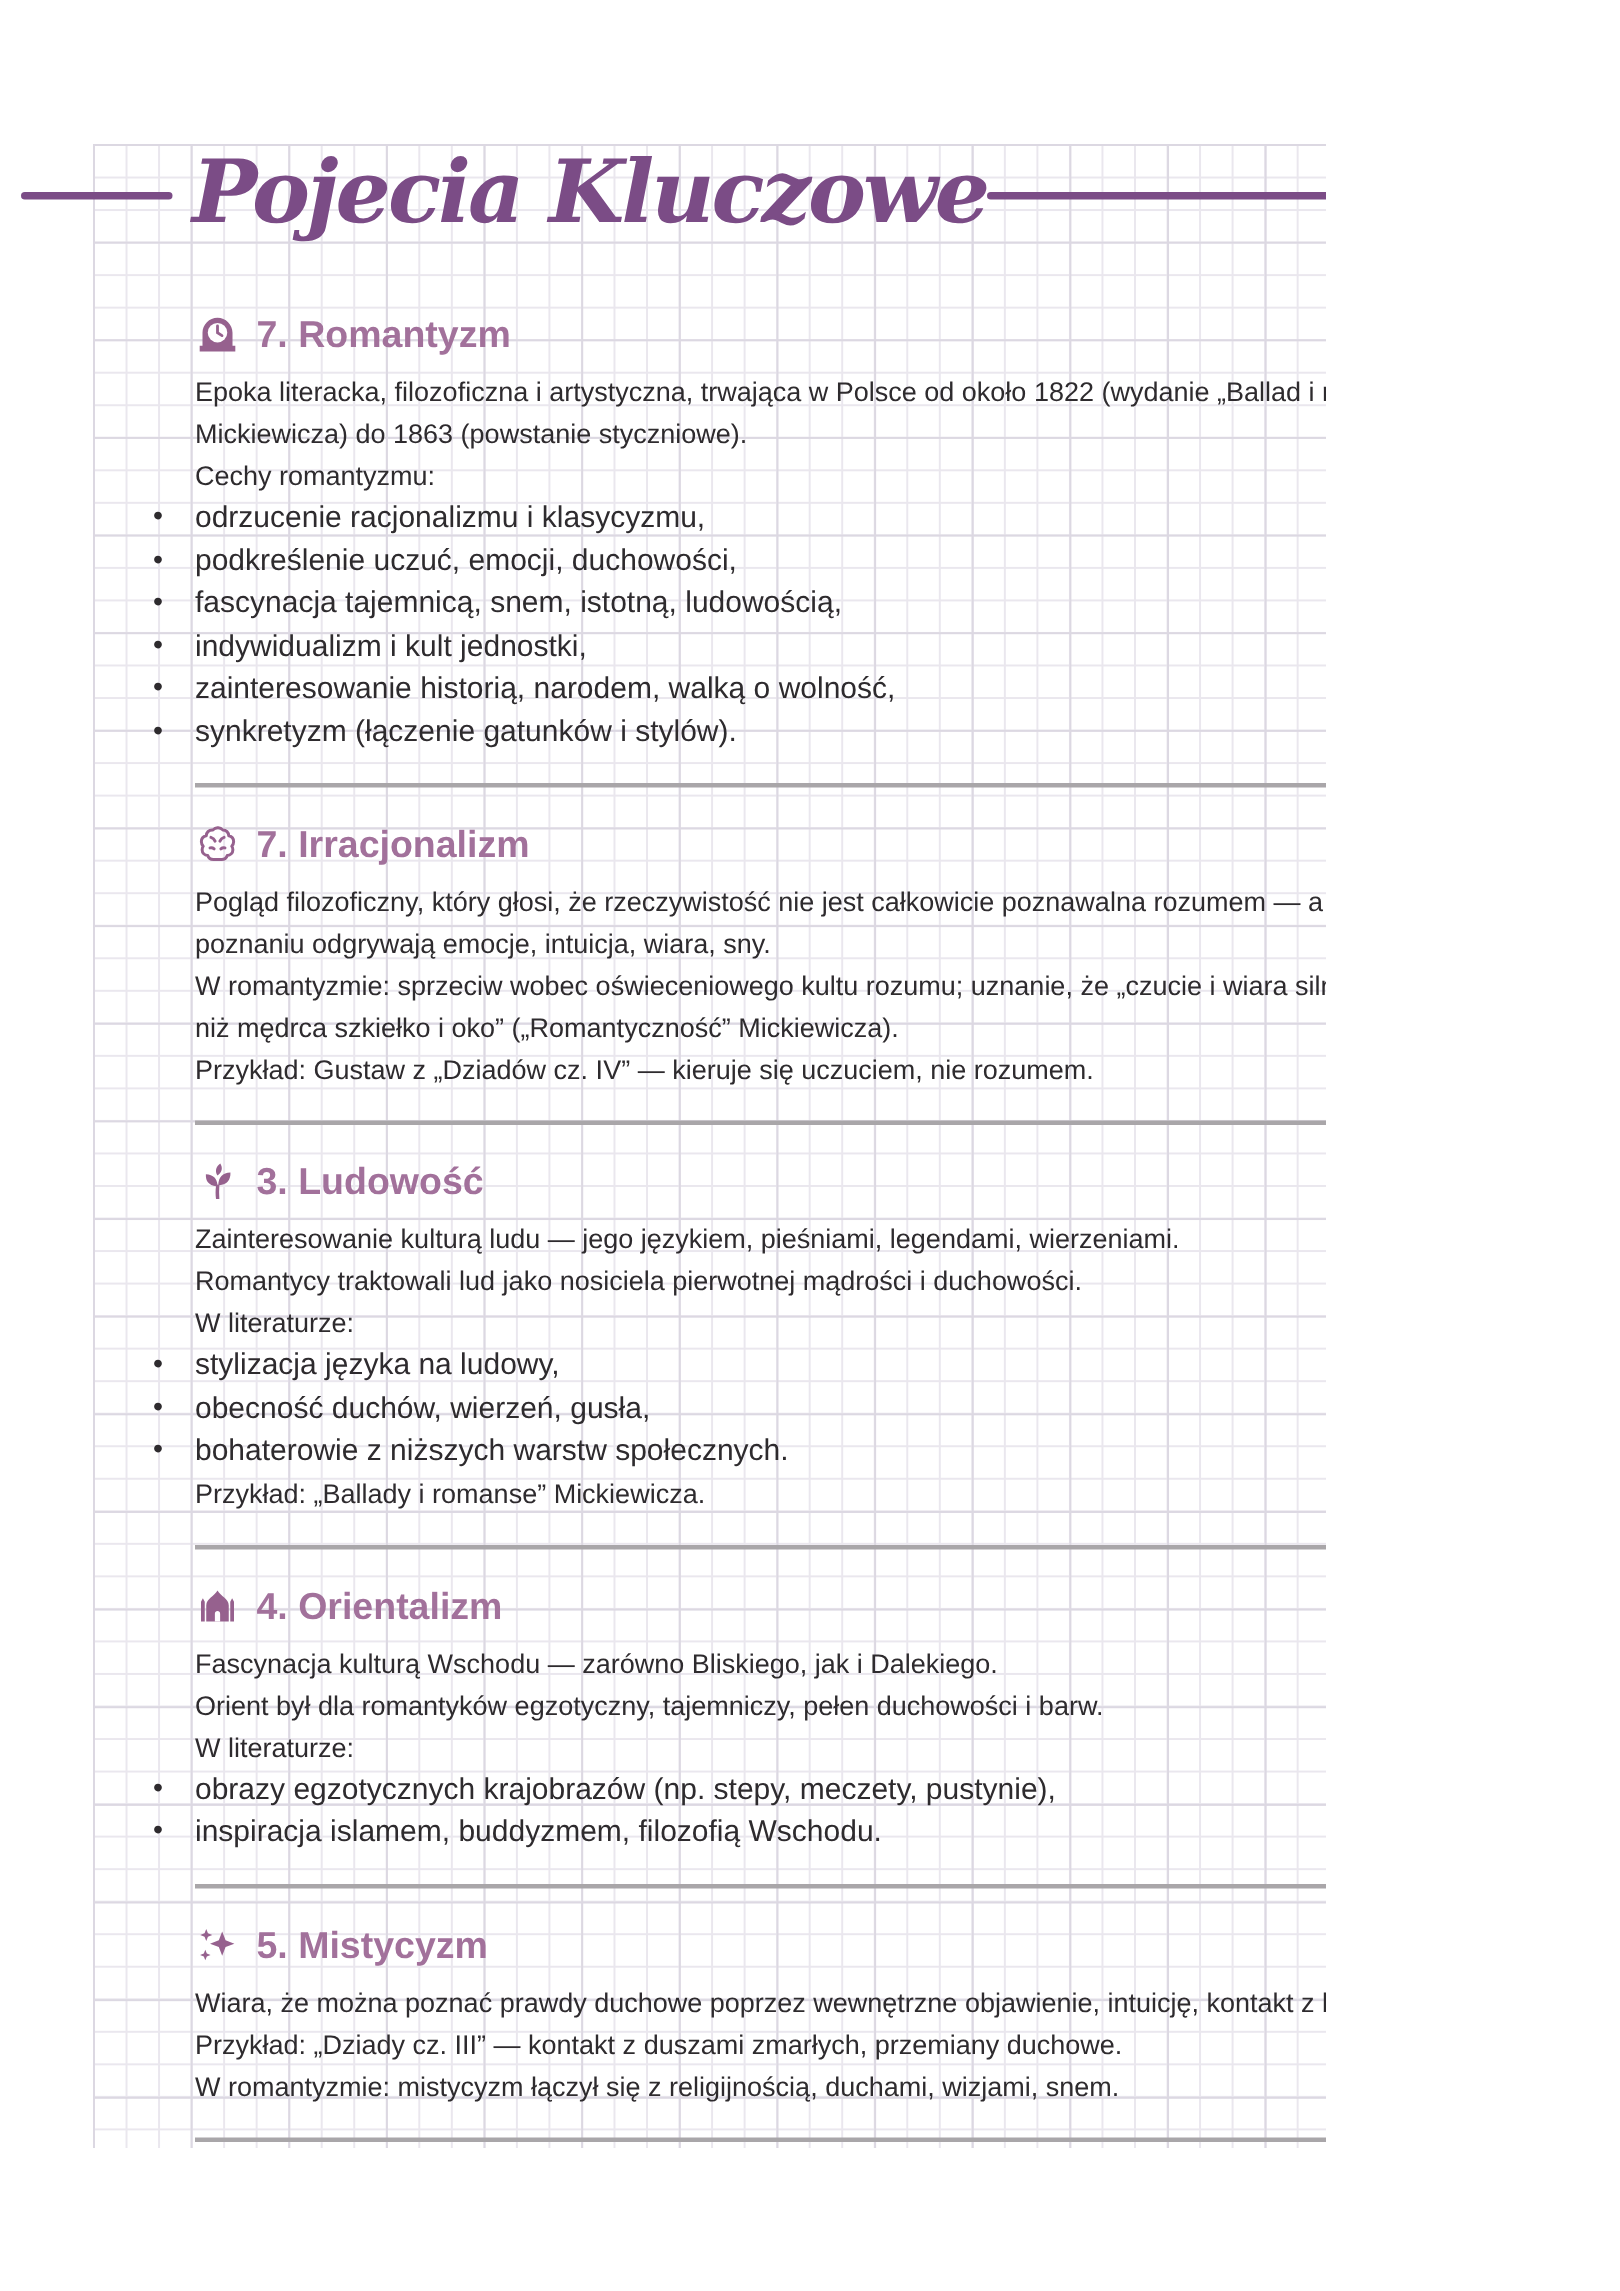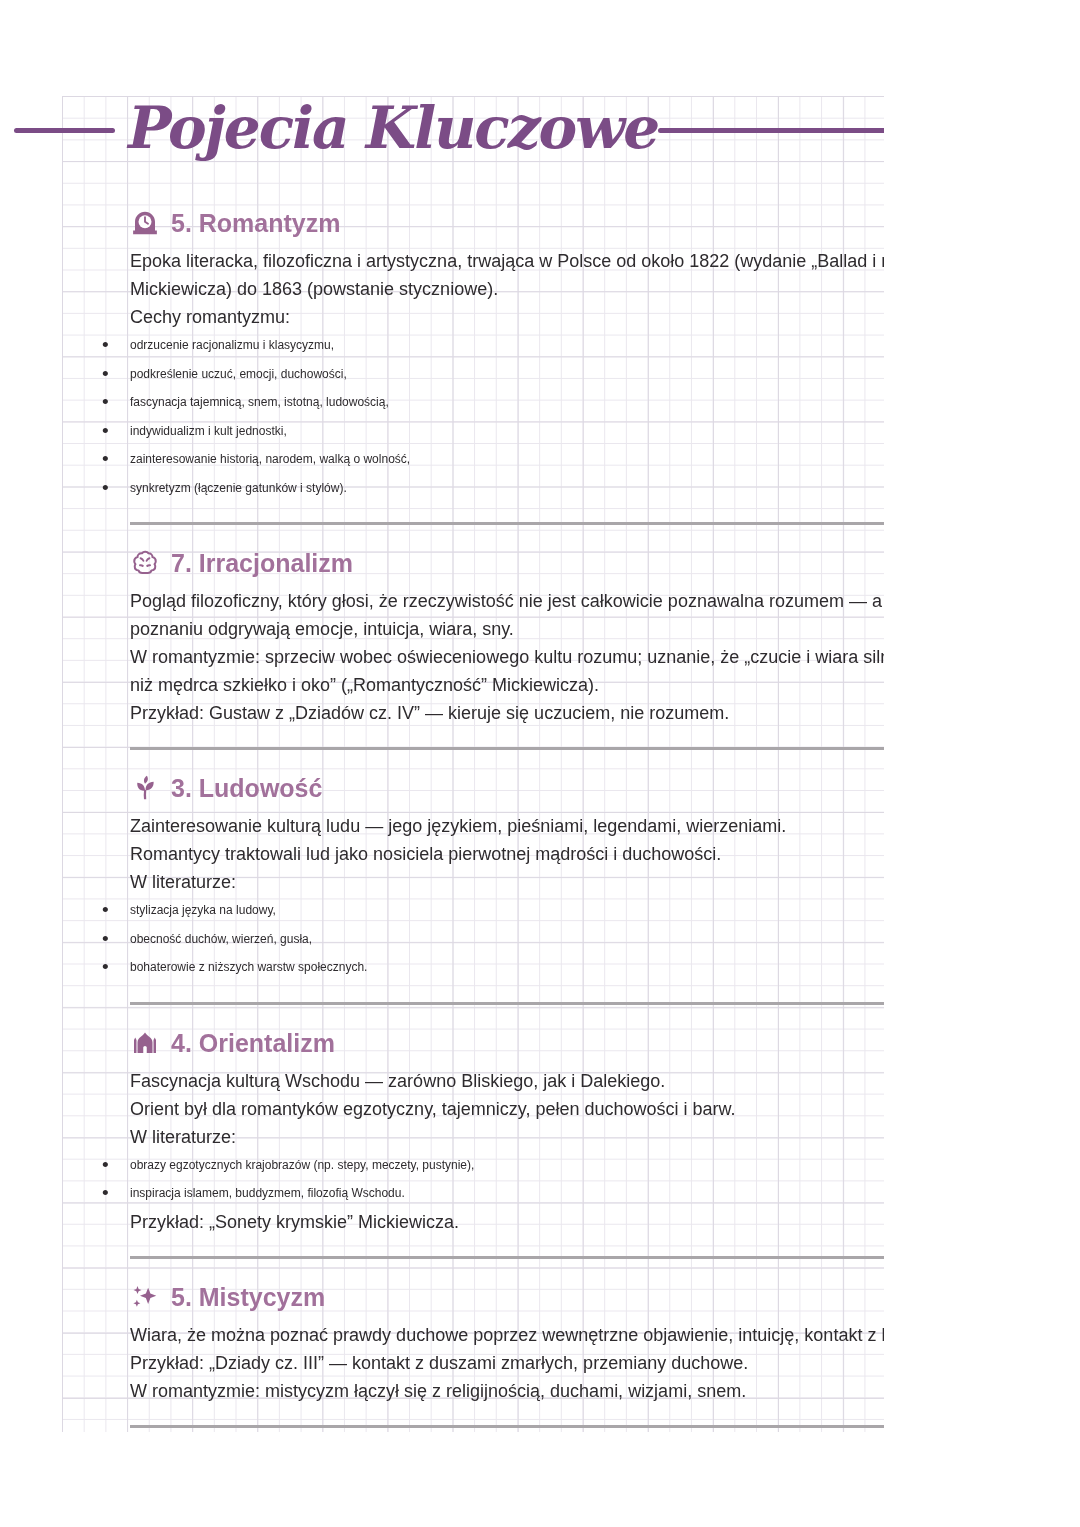--- a/index.html
+++ b/index.html
@@ -29,21 +29,21 @@
   .content{position:absolute;left:130px;top:206px;width:906px;}
   .sec-heading{
     display:flex;align-items:center;gap:11px;margin:0 0 7px 0;
     font-size:25px;font-weight:bold;color:#a2719b;line-height:34px;
   }
   .sec-icon{width:30px;height:30px;flex:0 0 30px;display:inline-flex;align-items:center;justify-content:center;}
   .sec-icon svg{width:30px;height:30px;display:block;}
   p.body{margin:0;font-size:18px;line-height:28px;color:#2e2b2e;}
   p.body b{font-weight:normal;}
   ul.bullets{list-style:none;margin:0;padding:0;}
-  ul.bullets li{position:relative;margin:0;font-size:12px;line-height:28.5px;}
+  ul.bullets li{position:relative;margin:0;font-size:20px;line-height:28.5px;}
   ul.bullets li::before{content:"•";position:absolute;left:-28px;top:0;font-size:19px;color:#2e2b2e;}
   hr.divider{border:0;height:3px;background:#a9a6a9;margin:20px 0 21px 0;width:100%;}
 </style>
 </head>
 <body>
 
 <div class="page">
   <div class="grid-layer"></div>
 
   <div class="header-line left"></div>
@@ -54,21 +54,21 @@
 
     <section>
       <h2 class="sec-heading">
         <span class="sec-icon">
           <svg viewBox="0 0 24 24">
               <path d="M12 3c4.4 0 8 3.6 8 8v7h1.5v3h-19v-3H4v-7c0-4.4 3.6-8 8-8z" fill="#96618e"></path>
               <circle cx="12" cy="11" r="5.2" fill="#fff"></circle>
               <path d="M12 7.4v3.6l2.4 1.6" stroke="#96618e" stroke-width="1.5" fill="none" stroke-linecap="round"></path>
             </svg>
         </span>
-        <span>5. Romantyzm</span>
+        <span>7. Romantyzm</span>
       </h2>
       <p class="body"><b>Epoka literacka, filozoficzna i artystyczna</b><span>, trwająca w Polsce od około 1822 (wydanie „Ballad i romansów” Mickiewicza) do 1863 (powstanie styczniowe).</span></p>
       <p class="body"><b>Cechy romantyzmu:</b></p>
       <ul class="bullets">
           <li>odrzucenie racjonalizmu i klasycyzmu,</li>
           <li>podkreślenie uczuć, emocji, duchowości,</li>
           <li>fascynacja tajemnicą, snem, istotną, ludowością,</li>
           <li>indywidualizm i kult jednostki,</li>
           <li>zainteresowanie historią, narodem, walką o wolność,</li>
           <li>synkretyzm (łączenie gatunków i stylów).</li>
@@ -105,20 +105,21 @@
         <span>3. Ludowość</span>
       </h2>
       <p class="body"><span>Zainteresowanie </span><b>kulturą ludu</b><span> — jego językiem, pieśniami, legendami, wierzeniami.</span></p>
       <p class="body"><span>Romantycy traktowali lud jako </span><b>nosiciela pierwotnej mądrości i duchowości</b><span>.</span></p>
       <p class="body"><b>W literaturze:</b></p>
       <ul class="bullets">
           <li>stylizacja języka na ludowy,</li>
           <li>obecność duchów, wierzeń, gusła,</li>
           <li>bohaterowie z niższych warstw społecznych.</li>
         </ul>
+      <p class="body"><b>Przykład:</b><span> „Ballady i romanse” Mickiewicza.</span></p>
     </section>
 
     <hr class="divider">
 
     <section>
       <h2 class="sec-heading">
         <span class="sec-icon">
           <svg viewBox="0 0 24 24" fill="#96618e">
               <path d="M3.2 9.5 4.2 7.6 5.2 9.5V20H3.2zM18.8 9.5 19.8 7.6 20.8 9.5V20h-2z"></path>
               <path d="M12 3.5c.9 1.5 2.3 2.6 3.6 3.7 1.3 1.1 2.4 2.4 2.4 4.3V20H6v-8.5c0-1.9 1.1-3.2 2.4-4.3C9.7 6.1 11.1 5 12 3.5z"></path>
@@ -127,21 +128,20 @@
         </span>
         <span>4. Orientalizm</span>
       </h2>
       <p class="body"><span>Fascynacja </span><b>kulturą Wschodu</b><span> — zarówno Bliskiego, jak i Dalekiego.</span></p>
       <p class="body"><span>Orient był dla romantyków egzotyczny, tajemniczy, pełen duchowości i barw.</span></p>
       <p class="body"><b>W literaturze:</b></p>
       <ul class="bullets">
           <li>obrazy egzotycznych krajobrazów (np. stepy, meczety, pustynie),</li>
           <li>inspiracja islamem, buddyzmem, filozofią Wschodu.</li>
         </ul>
-      <p class="body"><b>Przykład:</b><span> „Sonety krymskie” Mickiewicza.</span></p>
     </section>
 
     <hr class="divider">
 
     <section>
       <h2 class="sec-heading">
         <span class="sec-icon">
           <svg viewBox="0 0 24 24" fill="#96618e">
               <path d="M14.5 4.5l1.8 4.7 4.7 1.8-4.7 1.8-1.8 4.7-1.8-4.7-4.7-1.8 4.7-1.8z"></path>
               <path d="M6 3.2l.9 2.3 2.3.9-2.3.9L6 9.6l-.9-2.3-2.3-.9 2.3-.9z"></path>

